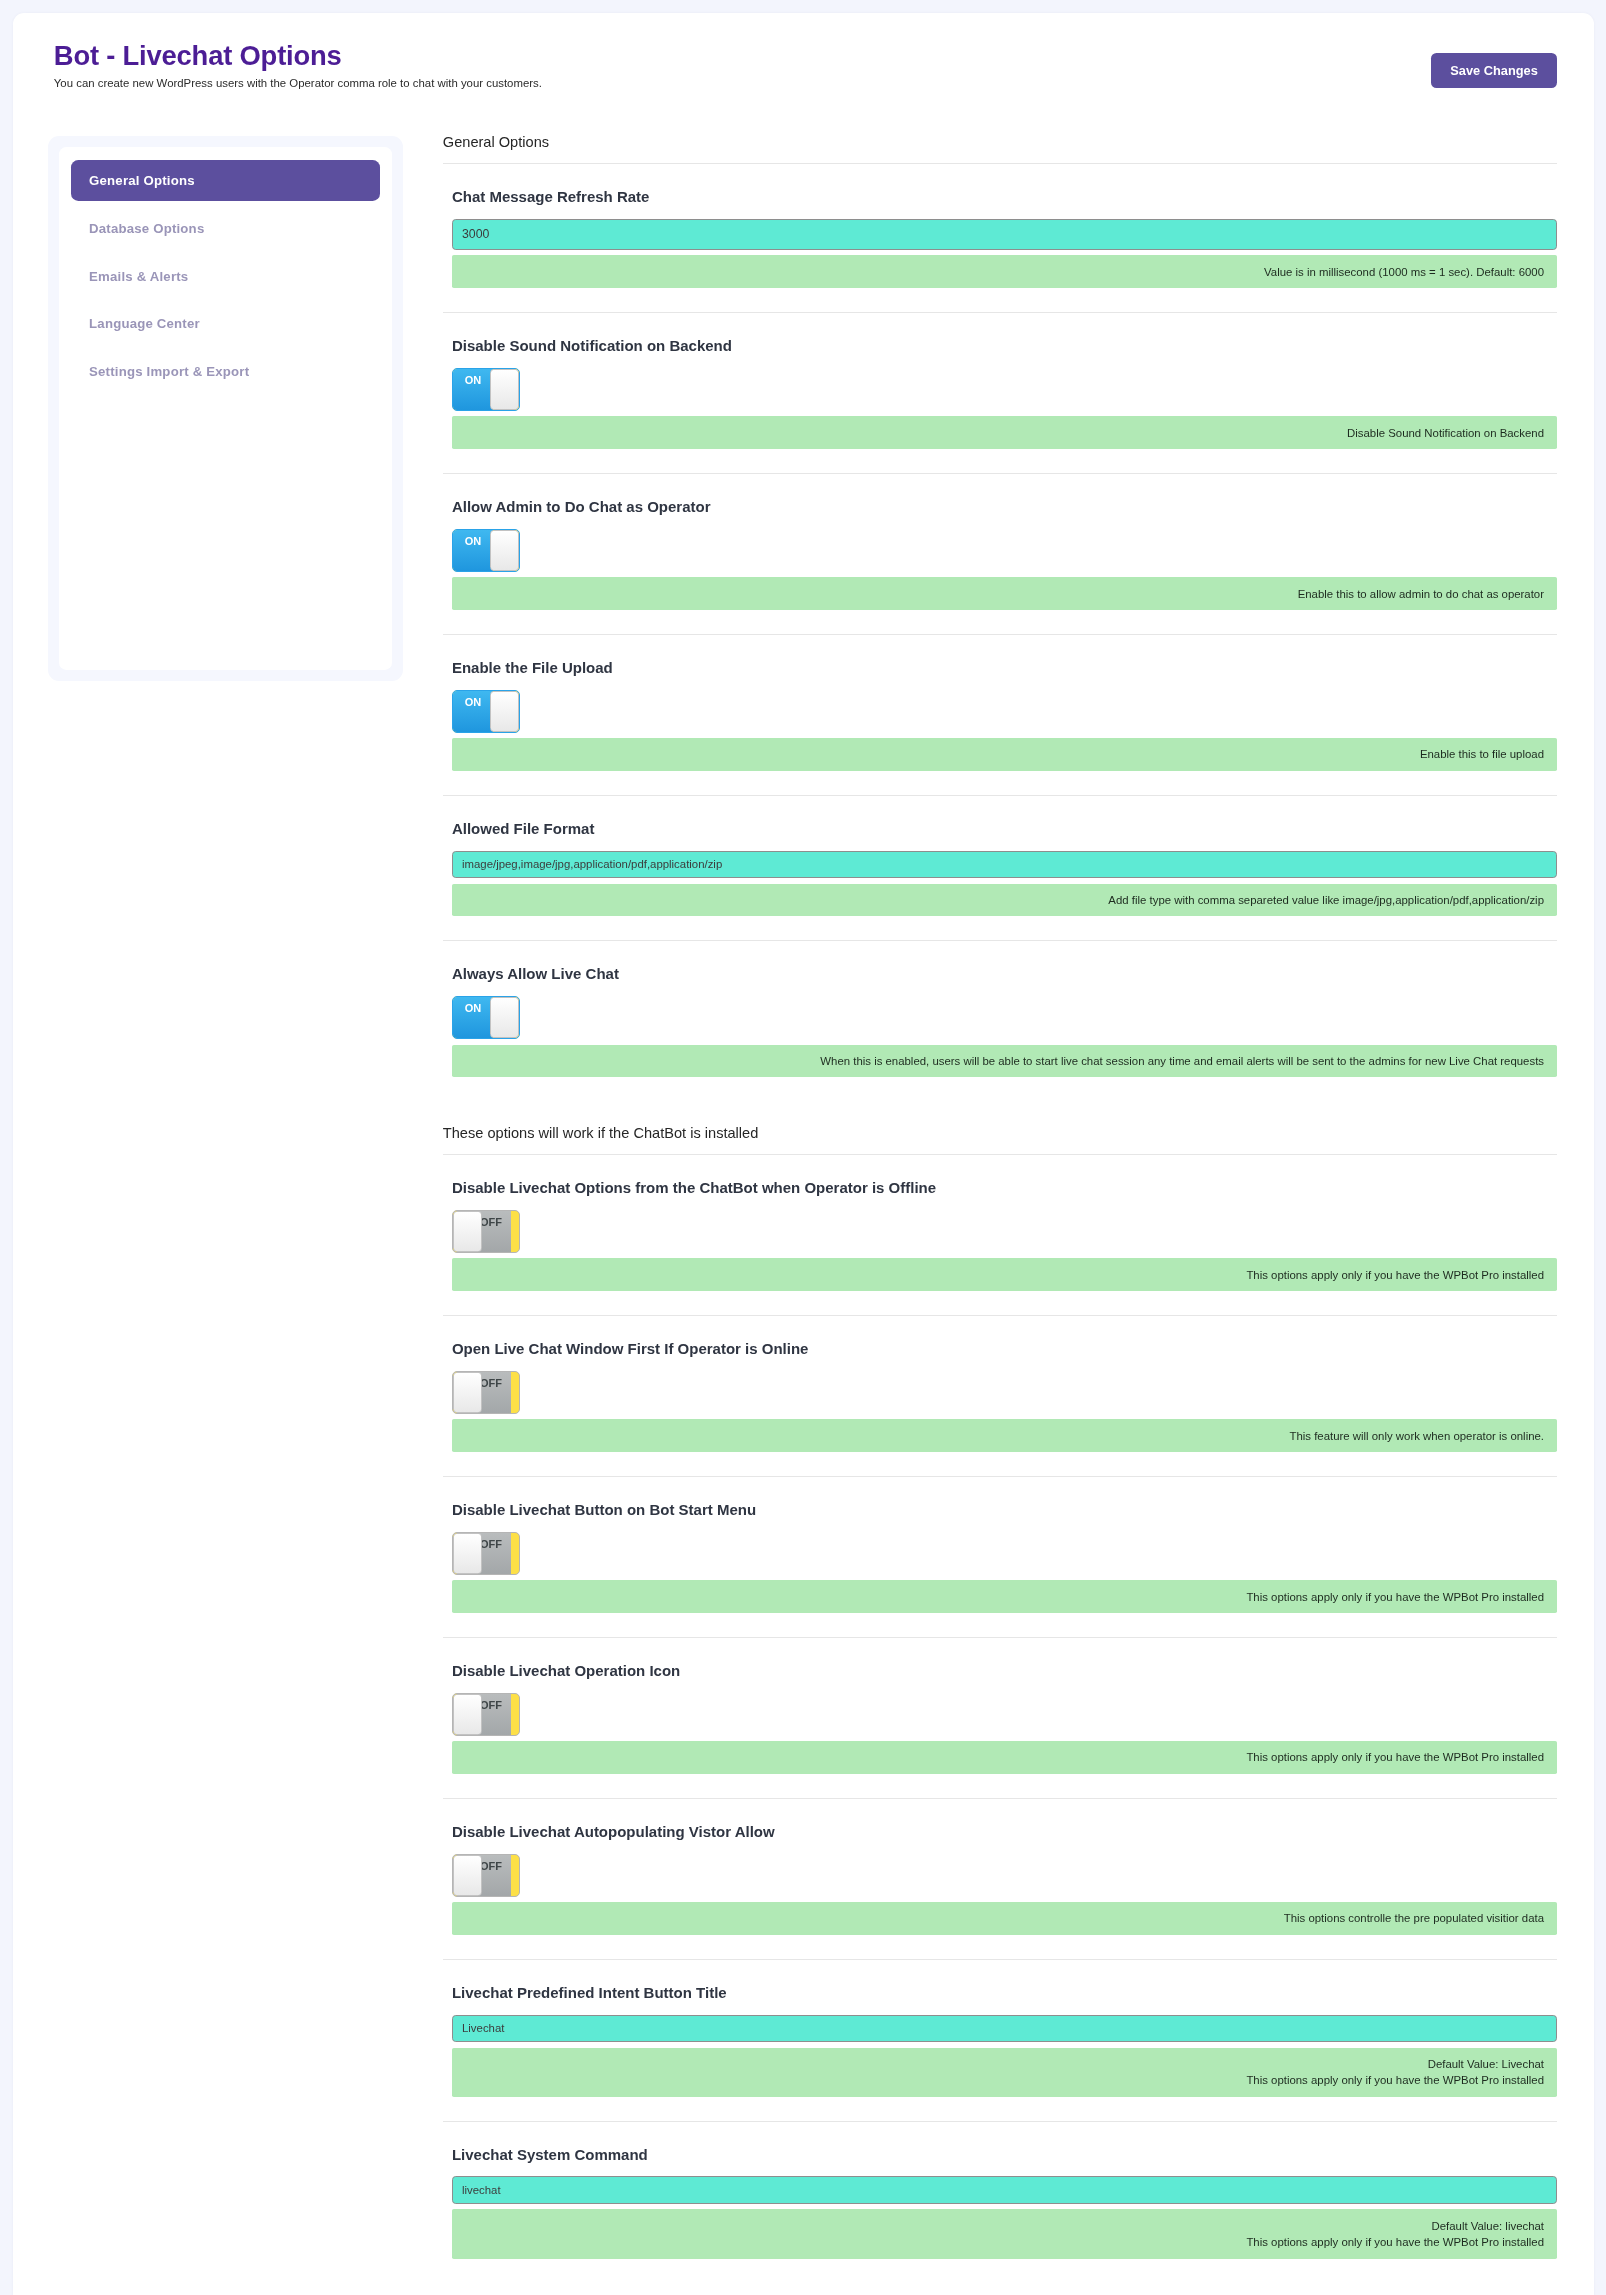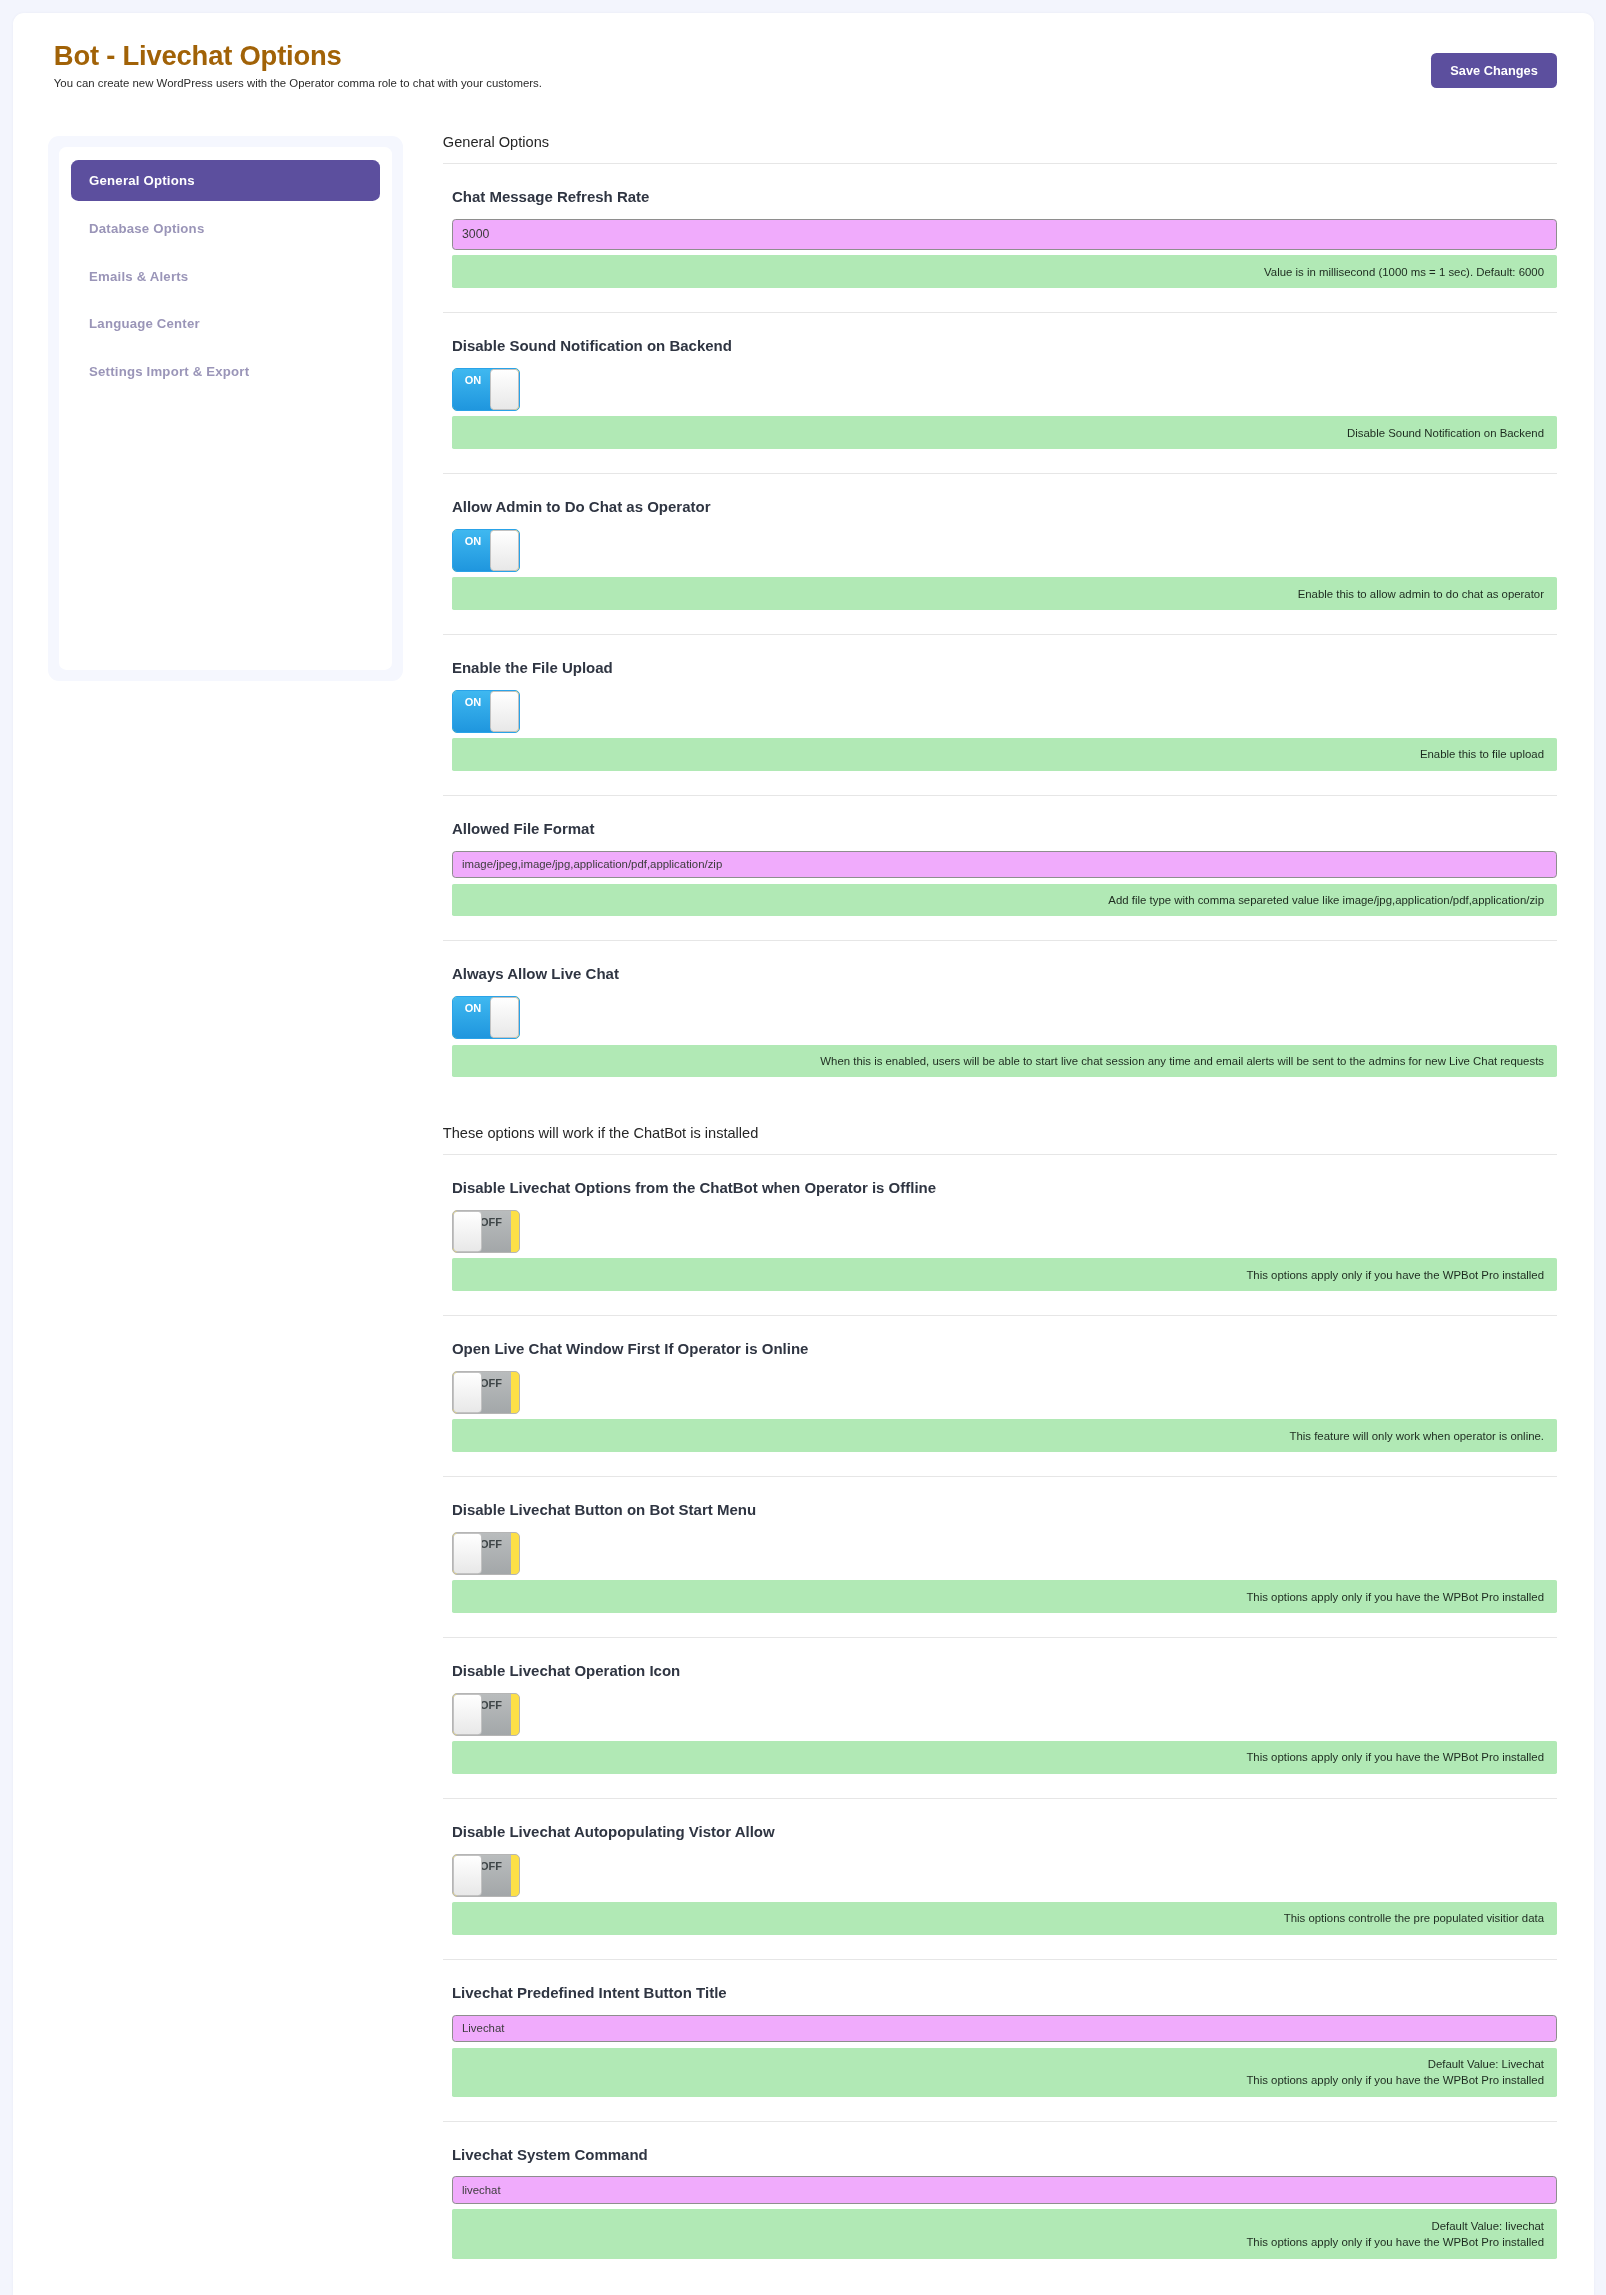--- a/index.html
+++ b/index.html
@@ -27,21 +27,21 @@
   .header {
     position: relative;
     padding: 27.4px 37px 0 41px;
     height: 96px;
   }
   .page-title {
     margin: 0;
     font-size: 27.4px;
     line-height: 31px;
     font-weight: bold;
-    color: #a16207;
+    color: #4c1d95;
     letter-spacing: -0.2px;
   }
   .page-subtitle {
     margin: 4.6px 0 0 0;
     font-size: 11.4px;
     line-height: 14.6px;
     color: #2b2b2b;
   }
   .btn-save {
     position: absolute;
@@ -128,21 +128,21 @@
     margin: 0;
     padding: 24px 0 12.8px 0;
   }
 
   .text-input {
     display: block;
     width: 100%;
     height: 27.4px;
     border: 0.9px solid #8e8e8e;
     border-radius: 3.7px;
-    background: #f0abfc;
+    background: #5eead4;
     font-family: "Liberation Sans", sans-serif;
     font-size: 11.4px;
     color: #3c3c3c;
     padding: 0 9.1px;
     outline: none;
   }
   .text-input.big { height: 31px; font-size: 12.3px; }
 
   .help-box {
     background: #b1e9b5;

